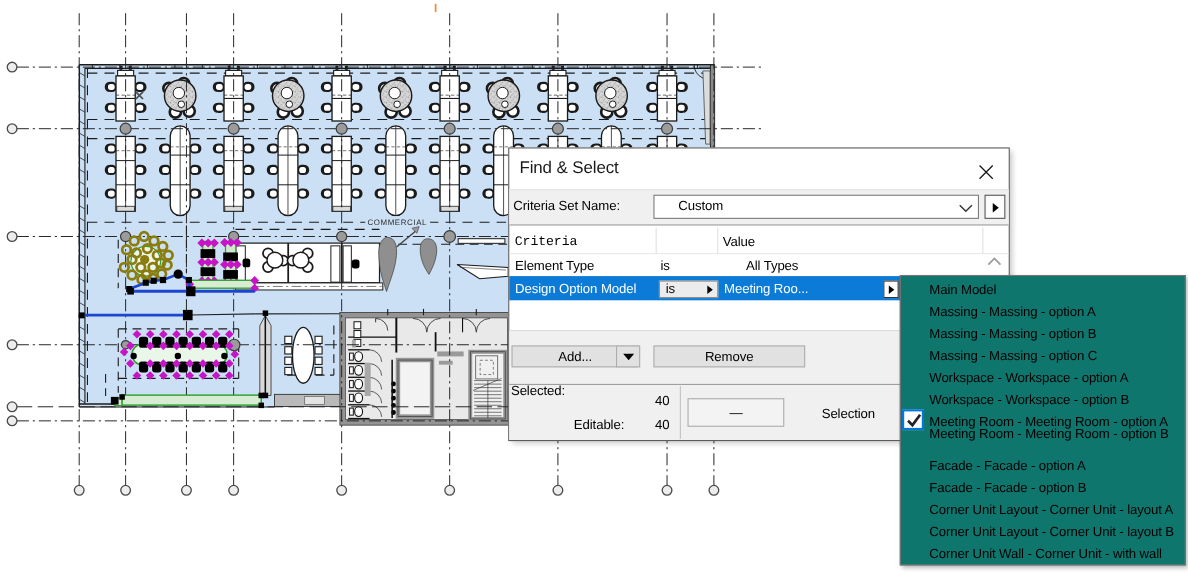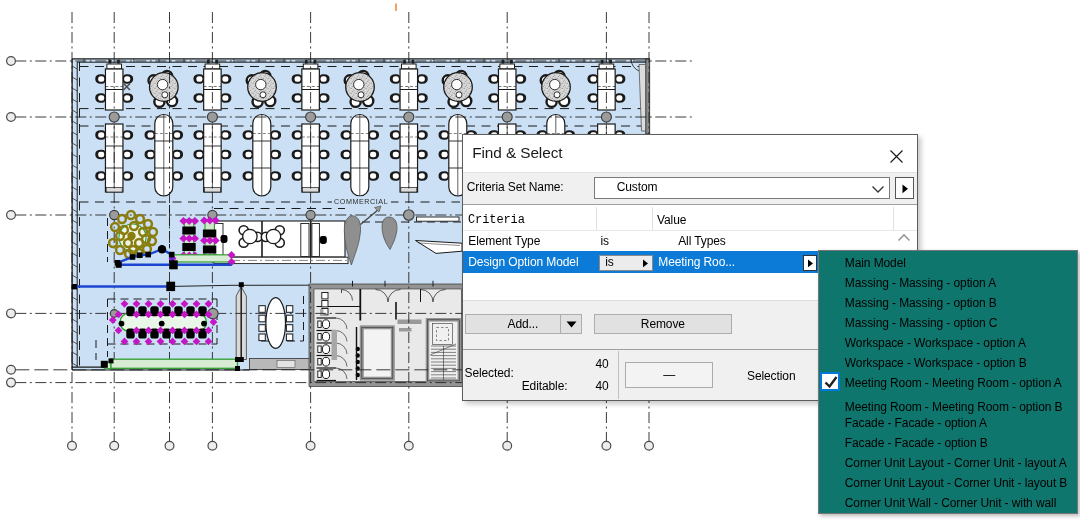--- a/index.html
+++ b/index.html
@@ -795,41 +795,41 @@
  <div class="abs" style="left:2.7px;top:178.5px;width:115px;height:20.2px;background:#e1e1e1;border:1px solid #adadad;box-sizing:border-box;text-align:center;line-height:18.5px;">Add...</div>
  <div class="abs" style="left:97.3px;top:178.5px;width:22px;height:20.2px;background:#e1e1e1;border:1px solid #adadad;box-sizing:border-box;"></div>
  <svg class="abs" style="left:103px;top:185.5px;" width="11" height="7">
         <path d="M0.5 0.5 L10.5 0.5 L5.5 6.5 Z" fill="#000"></path>
       </svg>
 
  <div class="abs" style="left:131.2px;top:178.5px;width:138px;height:20.2px;background:#e1e1e1;border:1px solid #adadad;box-sizing:border-box;text-align:center;line-height:18.5px;">Remove</div>
 
  <div class="abs" style="left:0;top:213.5px;width:454.6px;height:1px;background:#9f9f9f;"></div>
 
- <div class="abs" style="left:1.8px;top:231px;">Selected:</div>
+ <div class="abs" style="left:1.8px;top:213px;">Selected:</div>
  <div class="abs" style="left:120px;top:222.4px;width:26px;text-align:right;">40</div>
  <div class="abs" style="left:20px;top:243.6px;padding-left:39px;">Editable:</div>
  <div class="abs" style="left:120px;top:243.6px;width:26px;text-align:right;">40</div>
  <div class="abs" style="left:155.5px;top:215.5px;width:1px;height:48px;background:#c0c0c0;"></div>
 
  <div class="abs" style="left:162.7px;top:227px;width:87.6px;height:26px;background:#f3f3f3;border:1px solid #ababab;box-sizing:border-box;text-align:center;line-height:24px;">—</div>
 
  <div class="abs" style="left:284.3px;top:233.5px;">Selection</div>
 </div>
 
 <div id="dd">
 
  <div class="it" style="top:2px;">Main Model</div>
  <div class="it" style="top:22px;">Massing - Massing - option A</div>
  <div class="it" style="top:42px;">Massing - Massing - option B</div>
  <div class="it" style="top:62px;">Massing - Massing - option C</div>
  <div class="it" style="top:82px;">Workspace - Workspace - option A</div>
  <div class="it" style="top:102px;">Workspace - Workspace - option B</div>
  <div class="it" style="top:122px;">Meeting Room - Meeting Room - option A</div>
- <div class="it" style="top:146px;">Meeting Room - Meeting Room - option B</div>
+ <div class="it" style="top:133px;">Meeting Room - Meeting Room - option B</div>
  <div class="it" style="top:162px;">Facade - Facade - option A</div>
  <div class="it" style="top:182px;">Facade - Facade - option B</div>
  <div class="it" style="top:202px;">Corner Unit Layout - Corner Unit - layout A</div>
  <div class="it" style="top:222px;">Corner Unit Layout - Corner Unit - layout B</div>
  <div class="it" style="top:242px;">Corner Unit Wall - Corner Unit - with wall</div>
 
  <div class="abs" style="left:1.4px;top:121.6px;width:15.3px;height:15.1px;background:#fff;border:2px solid #0078d7;"></div>
  <svg class="abs" style="left:3.5px;top:123.5px;" width="16" height="16">
         <path d="M2.5 8.5 L6.5 12.5 L13.5 3" stroke="#222" stroke-width="2.4" fill="none"></path>
       </svg>

